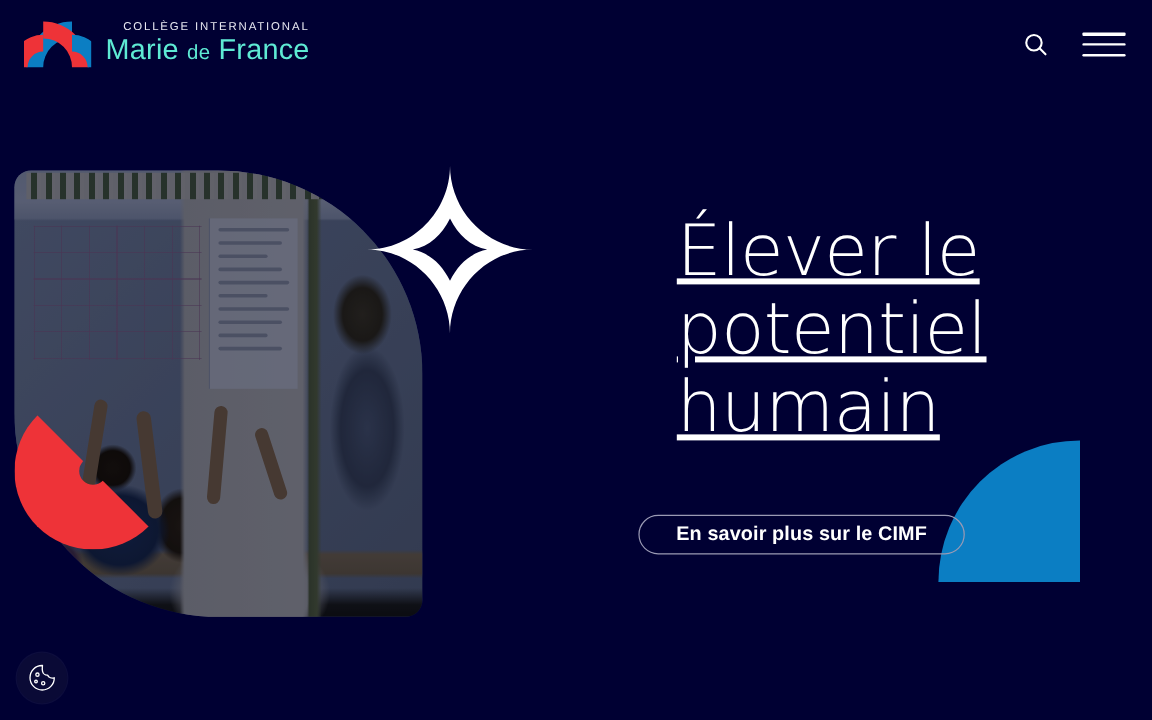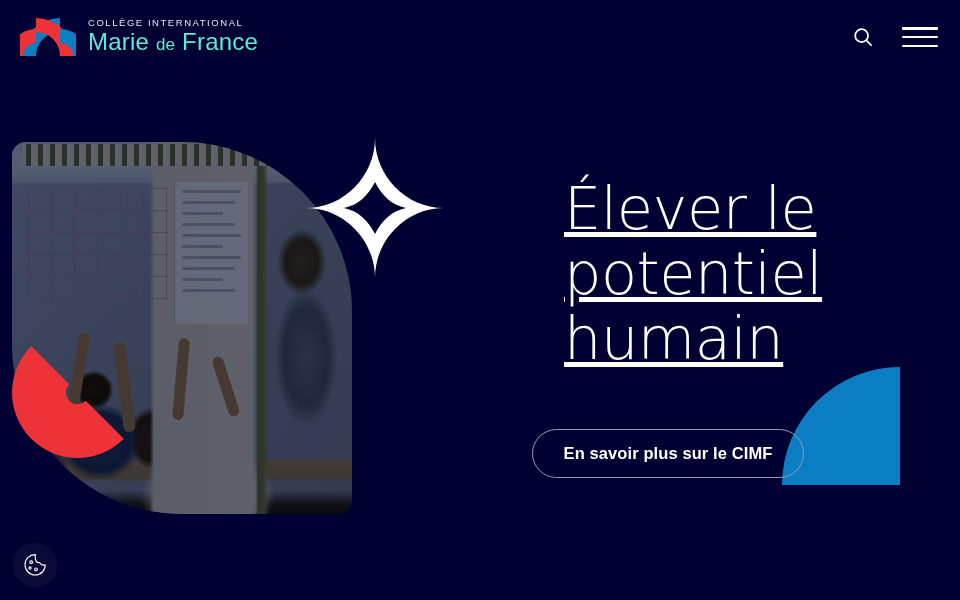--- a/index.html
+++ b/index.html
@@ -52,20 +52,21 @@
     height: 44px;
     display: block;
     flex: 0 0 auto;
   }
 
   .brand-text {
     display: flex;
     flex-direction: column;
     justify-content: center;
     line-height: 1;
+    align-items: flex-end;
   }
 
   .brand-eyebrow {
     font-size: 9.5px;
     letter-spacing: 1.55px;
     color: #e8e8f2;
     font-weight: 400;
     text-transform: uppercase;
     margin-bottom: 3px;
     white-space: nowrap;
@@ -293,21 +294,21 @@
 
   .hero-cta {
     position: absolute;
     left: 532px;
     top: 429px;
     z-index: 18;
     display: inline-flex;
     align-items: center;
     justify-content: center;
     min-width: 272px;
-    height: 49px;
+    height: 33px;
     padding: 0 28px;
     border: 1px solid #9a9ab4;
     border-radius: 26px;
     background: transparent;
     color: #ffffff;
     font-size: 16.5px;
     font-weight: 700;
     letter-spacing: 0.1px;
     cursor: pointer;
     white-space: nowrap;

